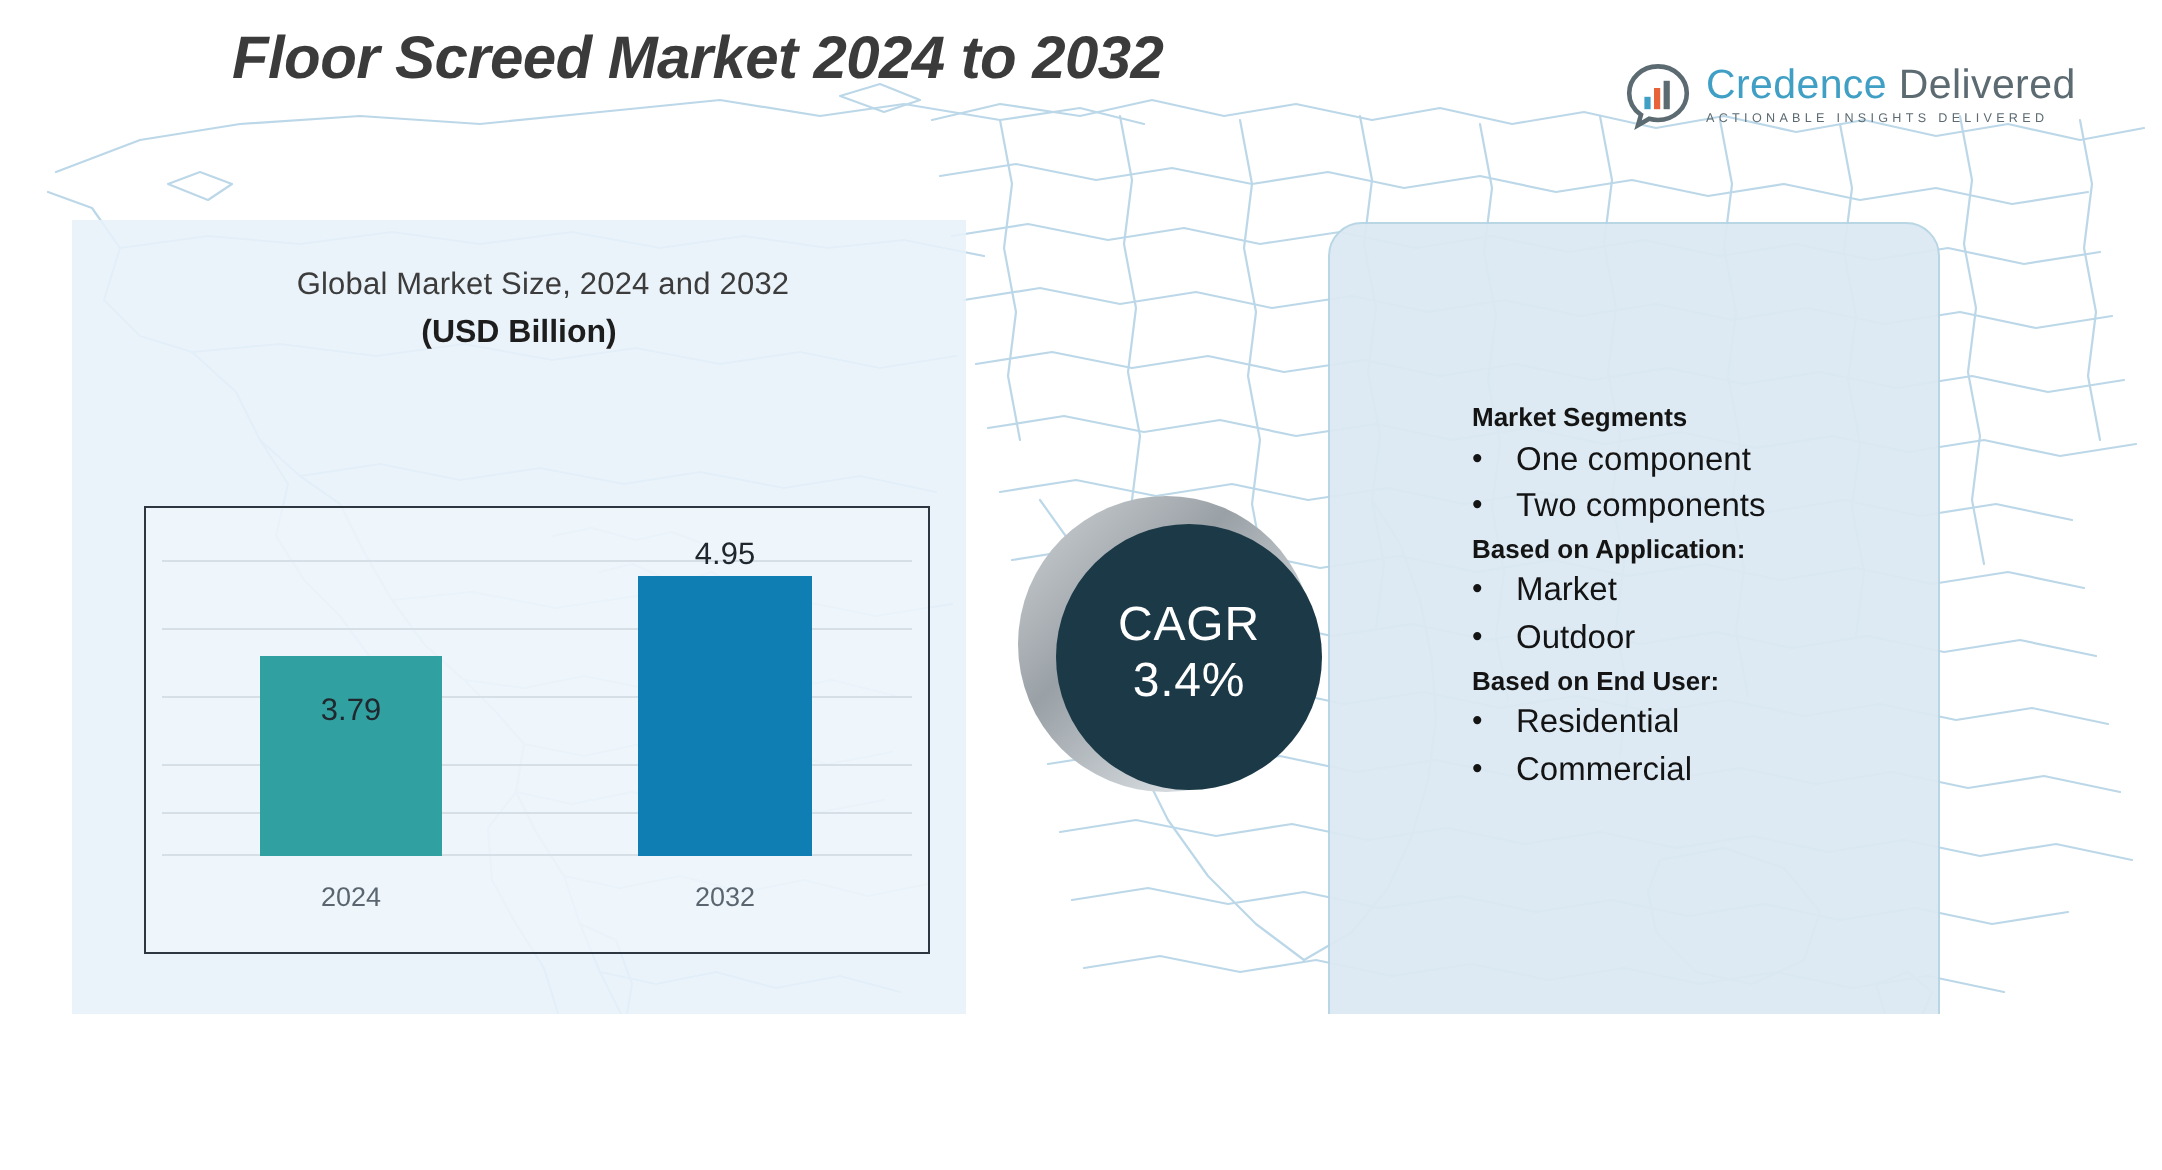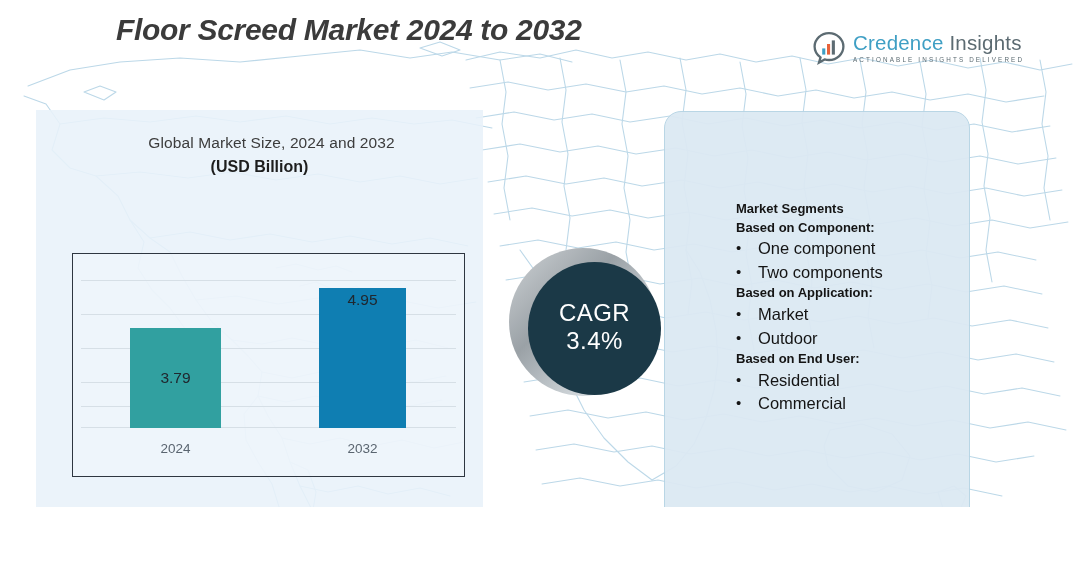--- a/index.html
+++ b/index.html
@@ -143,21 +143,20 @@
   }
   .bar {
     position: absolute;
     bottom: 48px;
   }
   .bar-label {
     position: absolute;
     text-align: center;
     font-size: 15.5px;
     color: #20272e;
-    margin-top: 22px;
   }
   .x-label {
     position: absolute;
     bottom: 20px;
     text-align: center;
     font-size: 13.5px;
     color: #5a6570;
   }
   .axis-base {
     position: absolute;
@@ -323,21 +322,21 @@
   <div class="logo">
     <span class="logo-mark">
       <svg viewBox="0 0 34 34" xmlns="http://www.w3.org/2000/svg">
         <path d="M17 2.2 C9.0 2.2 2.6 8.2 2.6 15.6 C2.6 20.0 4.9 23.9 8.5 26.4 L7.0 31.6 L12.6 28.4 C14.0 28.8 15.5 29.0 17 29.0 C25.0 29.0 31.4 23.0 31.4 15.6 C31.4 8.2 25.0 2.2 17 2.2 Z" fill="none" stroke="#5c6b72" stroke-width="2.3"></path>
         <rect x="10.2" y="17.4" width="3.1" height="6.2" fill="#3f9fc4"></rect>
         <rect x="15.0" y="13.0" width="3.1" height="10.6" fill="#e8623a"></rect>
         <rect x="19.8" y="9.4" width="3.1" height="14.2" fill="#5c6b72"></rect>
       </svg>
     </span>
     <span class="logo-text">
-      <span class="logo-name"><span>Credence</span><span class="sec"> Insights</span></span>
+      <span class="logo-name"><span>Credence</span><span class="sec"> Delivered</span></span>
       <span class="logo-tag">Actionable Insights Delivered</span>
     </span>
   </div>
 
   <div class="left-panel"></div>
 
   <div class="chart-heading">
     <div class="line1">Global Market Size, 2024 and 2032</div>
     <div class="line2">(USD Billion)</div>
   </div>
@@ -367,21 +366,20 @@
   <div class="cagr-circle">
     <span class="t1">CAGR</span>
     <span class="t2">3.4%</span>
   </div>
 
   <div class="right-panel"></div>
 
   <div class="segments">
     <div class="seg-head">Market Segments</div>
 
-    <div class="seg-head">Based on Component:</div>
     <div class="seg-item">
       <span class="seg-bullet">•</span>
       <span>One component</span>
     </div>
     <div class="seg-item">
       <span class="seg-bullet">•</span>
       <span>Two components</span>
     </div>
 
     <div class="seg-head">Based on Application:</div>

